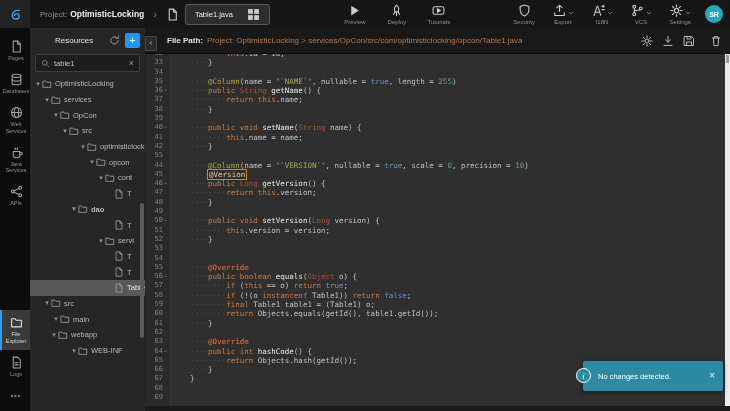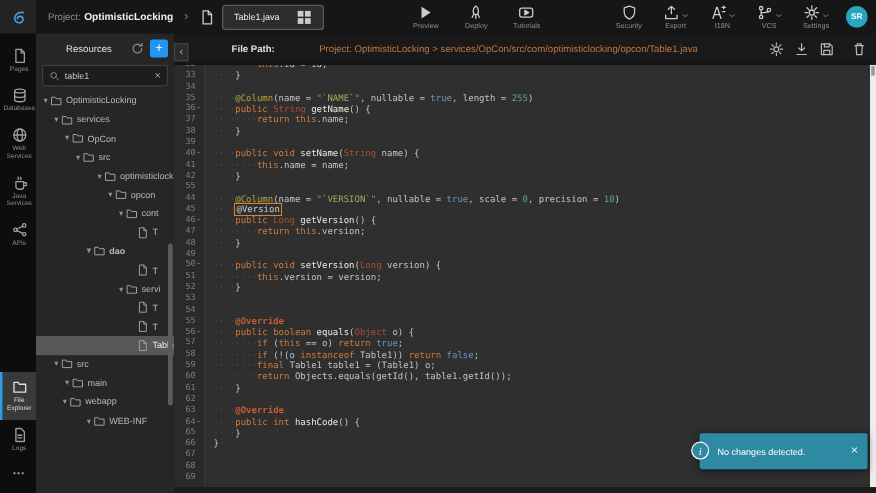--- a/index.html
+++ b/index.html
@@ -72,34 +72,34 @@
   .panel-scroll { position:absolute; right:1px; top:175px; width:4px; height:135px; background:#5a5a5a; border-radius:2px; }
 
   
   .collapse-btn { position:absolute; left:115px; top:8px; width:12px; height:15px; background:#2b2b2b;
     border:1px solid #444; color:#b5b5b5; font-size:9px; line-height:12px; text-align:center; z-index:5; }
 
   
   .editor { flex:1; display:flex; flex-direction:column; min-width:0; }
   .filepath { height:26px; flex:0 0 26px; background:#191919; border-bottom:1px solid #0a0a0a;
     display:flex; align-items:center; padding:0 8px 0 22px; font-size:8px; white-space:nowrap; }
-  .fp-label { color:#e2e2e2; font-weight:700; margin-right:4px;margin-left:26px; }
-  .fp-path { color:#bd7845; overflow:hidden; text-overflow:ellipsis;margin-left:33px; }
+  .fp-label { color:#e2e2e2; font-weight:700; margin-right:4px; }
+  .fp-path { color:#bd7845; overflow:hidden; text-overflow:ellipsis; }
   .fp-icons { margin-left:auto; display:flex; align-items:center; gap:9px; }
   .fp-btn { width:12px; height:12px; color:#b9b9b9; display:grid; place-items:center; }
   .fp-btn svg { width:12px; height:12px; }
   .fp-btn.trash { margin-left:6px; }
 
   .codearea { flex:1; display:flex; min-height:0; background:#2f2f2f; position:relative; overflow:hidden; }
   .gutter { width:26px; background:#2a2a2a; border-right:1px solid #393939; overflow:hidden; }
   .gut-inner, .code-inner { margin-top:-5px; }
   .gl { height:9.3px; line-height:9.3px; display:flex; justify-content:flex-end; align-items:center;
     padding-right:2px; font-family:"DejaVu Sans Mono", monospace; font-size:7px; color:#7f7f7f; }
   .gl .fold { width:5px; text-align:center; color:#9a9a9a; }
-  .codepane { flex:1; overflow:hidden; padding-left:7px; }
+  .codepane { flex:1; overflow:hidden; padding-left:7px;margin-left:12px; }
   .cl { height:9.3px; line-height:9.3px; white-space:pre; font-family:"DejaVu Sans Mono", monospace; font-size:7.5px; }
   .c-w { color:#4f4f4f; }
   .c-k { color:#cf7a3c; }
   .c-t { color:#a8502e; }
   .c-m { color:#ebebdf; }
   .c-p { color:#c2c2c2; }
   .c-s { color:#c77b45; }
   .c-g { color:#a9a55f; }
   .c-n { color:#6a93bd; }
   .c-d { color:#5da0a2; }
@@ -761,20 +761,21 @@
               <div class="cl"><span class="c-w">····</span><span class="c-r">@Override</span></div>
               <div class="cl"><span class="c-w">····</span><span class="c-k">public </span><span class="c-k">boolean </span><span class="c-m">equals</span><span class="c-p">(</span><span class="c-t">Object</span><span class="c-p"> o) {</span></div>
               <div class="cl"><span class="c-w">········</span><span class="c-k">if </span><span class="c-p">(</span><span class="c-k">this</span><span class="c-p"> == o) </span><span class="c-k">return </span><span class="c-n">true</span><span class="c-p">;</span></div>
               <div class="cl"><span class="c-w">········</span><span class="c-k">if </span><span class="c-p">(!(o </span><span class="c-k">instanceof </span><span class="c-p">Table1)) </span><span class="c-k">return </span><span class="c-n">false</span><span class="c-p">;</span></div>
               <div class="cl"><span class="c-w">········</span><span class="c-k">final </span><span class="c-p">Table1 table1 = (Table1) o;</span></div>
               <div class="cl"><span class="c-w">········</span><span class="c-k">return </span><span class="c-p">Objects.equals(getId(), table1.getId());</span></div>
               <div class="cl"><span class="c-w">····</span><span class="c-p">}</span></div>
               <div class="cl"></div>
               <div class="cl"><span class="c-w">····</span><span class="c-r">@Override</span></div>
               <div class="cl"><span class="c-w">····</span><span class="c-k">public </span><span class="c-k">int </span><span class="c-m">hashCode</span><span class="c-p">() {</span></div>
+              <div class="cl"><span class="c-w">········</span><span class="c-k">return </span><span class="c-p">Objects.hash(getId());</span></div>
               <div class="cl"><span class="c-w">····</span><span class="c-p">}</span></div>
               <div class="cl"><span class="c-p">}</span></div>
               <div class="cl"></div>
               <div class="cl"></div>
             </div>
         </div>
         <div class="vscroll">
           <div class="vthumb"></div>
         </div>
       </div>

